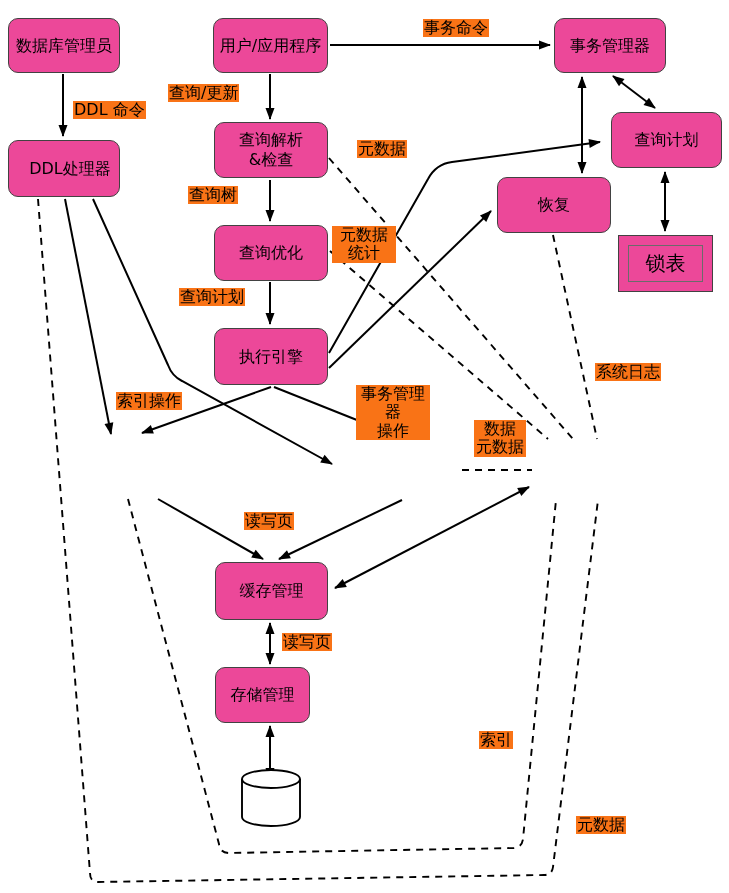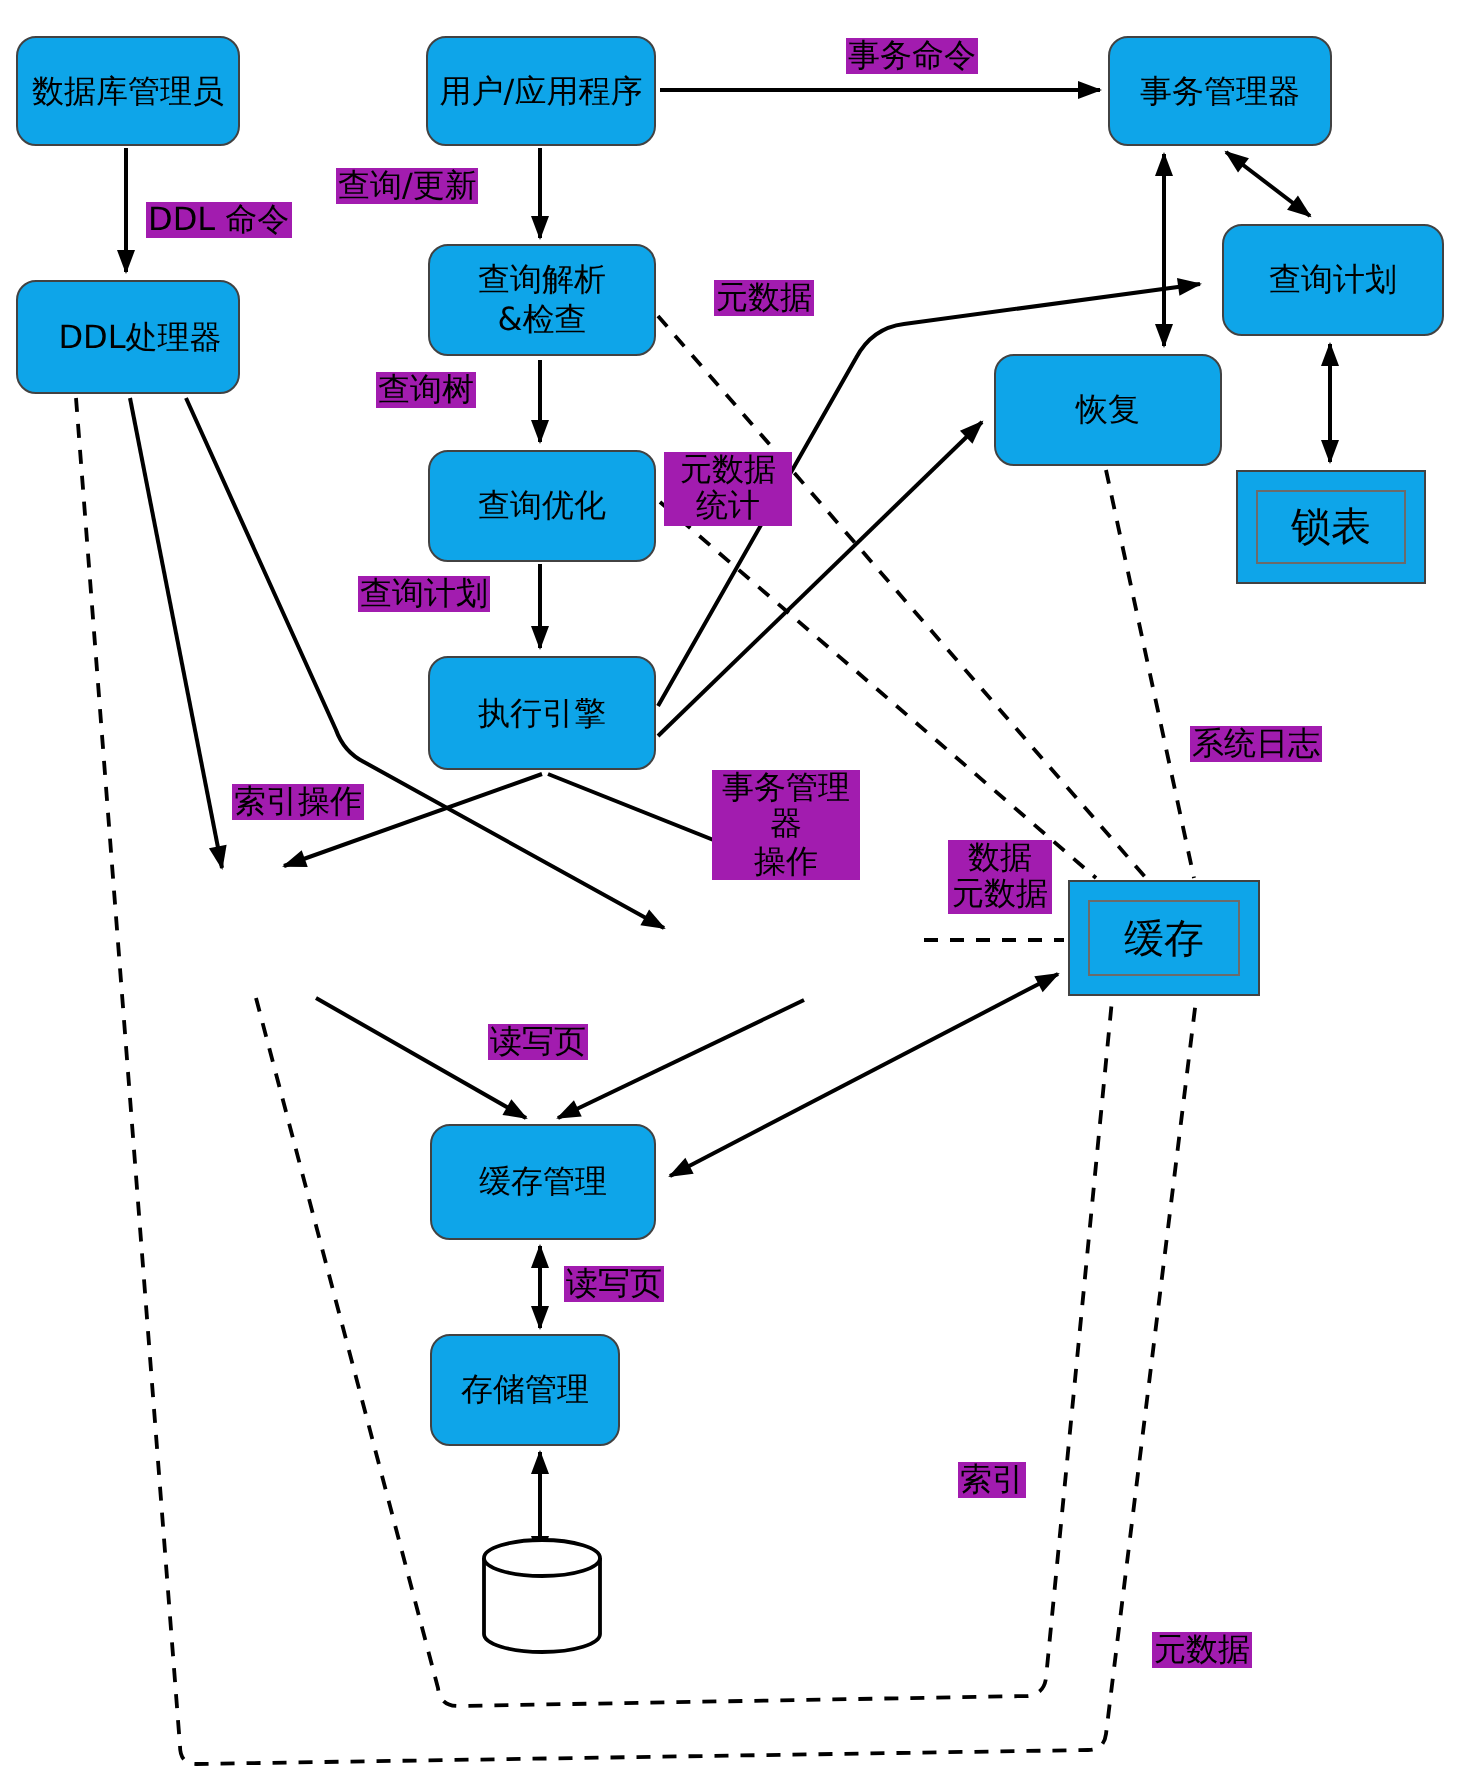--- a/index.html
+++ b/index.html
@@ -10,41 +10,41 @@
     font-family:"DejaVu Sans","Liberation Sans",sans-serif;
     color:#000;
     overflow:hidden;
   }
   .wires{position:absolute;left:0;top:0;z-index:1;}
   .edge{stroke:#000;stroke-width:2;fill:none;}
   .edge.dashed{stroke-dasharray:7 6;stroke-width:1.9;}
   .shape{stroke:#000;stroke-width:1.9;fill:#ffffff;}
   .node{
     position:absolute;z-index:2;
-    background:#0ea5e9;
+    background:#ec4899;
     border:1.6px solid #424242;
     border-radius:10px;
     display:flex;align-items:center;justify-content:center;
     text-align:center;
     font-size:16px;line-height:1.25;
     white-space:pre-line;
     box-sizing:border-box;
   }
   .node.square{border-radius:0;}
   .node .inner{
     position:absolute;inset:9px;
     border:1.6px solid #6b6b6b;
     display:flex;align-items:center;justify-content:center;
     box-sizing:border-box;
   }
   .node .biglabel{font-size:20px;}
   .edge-label{
     position:absolute;z-index:3;
     font-size:16px;line-height:1.15;
-    background:#a21caf;
+    background:#f97316;
     white-space:pre-line;
     text-align:center;
     padding:0 1px;
   }
 </style>
 </head>
 <body>
 
 <div class="canvas">
 
@@ -120,25 +120,20 @@
     <span>查询优化</span>
   </div>
   <div class="node square" style="left:618px;top:235px;width:95px;height:57px;">
     <div class="inner">
       <span class="biglabel">锁表</span>
     </div>
   </div>
   <div class="node" style="left:214px;top:328px;width:114px;height:57px;">
     <span>执行引擎</span>
   </div>
-  <div class="node square" style="left:534px;top:440px;width:96px;height:58px;">
-    <div class="inner">
-      <span class="biglabel">缓存</span>
-    </div>
-  </div>
   <div class="node" style="left:215px;top:562px;width:113px;height:58px;">
     <span>缓存管理</span>
   </div>
   <div class="node" style="left:215px;top:667px;width:95px;height:56px;">
     <span>存储管理</span>
   </div>
 
   <div class="edge-label" style="left:73px;top:101px;">DDL 命令</div>
   <div class="edge-label" style="left:423px;top:19px;">事务命令</div>
   <div class="edge-label" style="left:168px;top:84px;">查询/更新</div>

